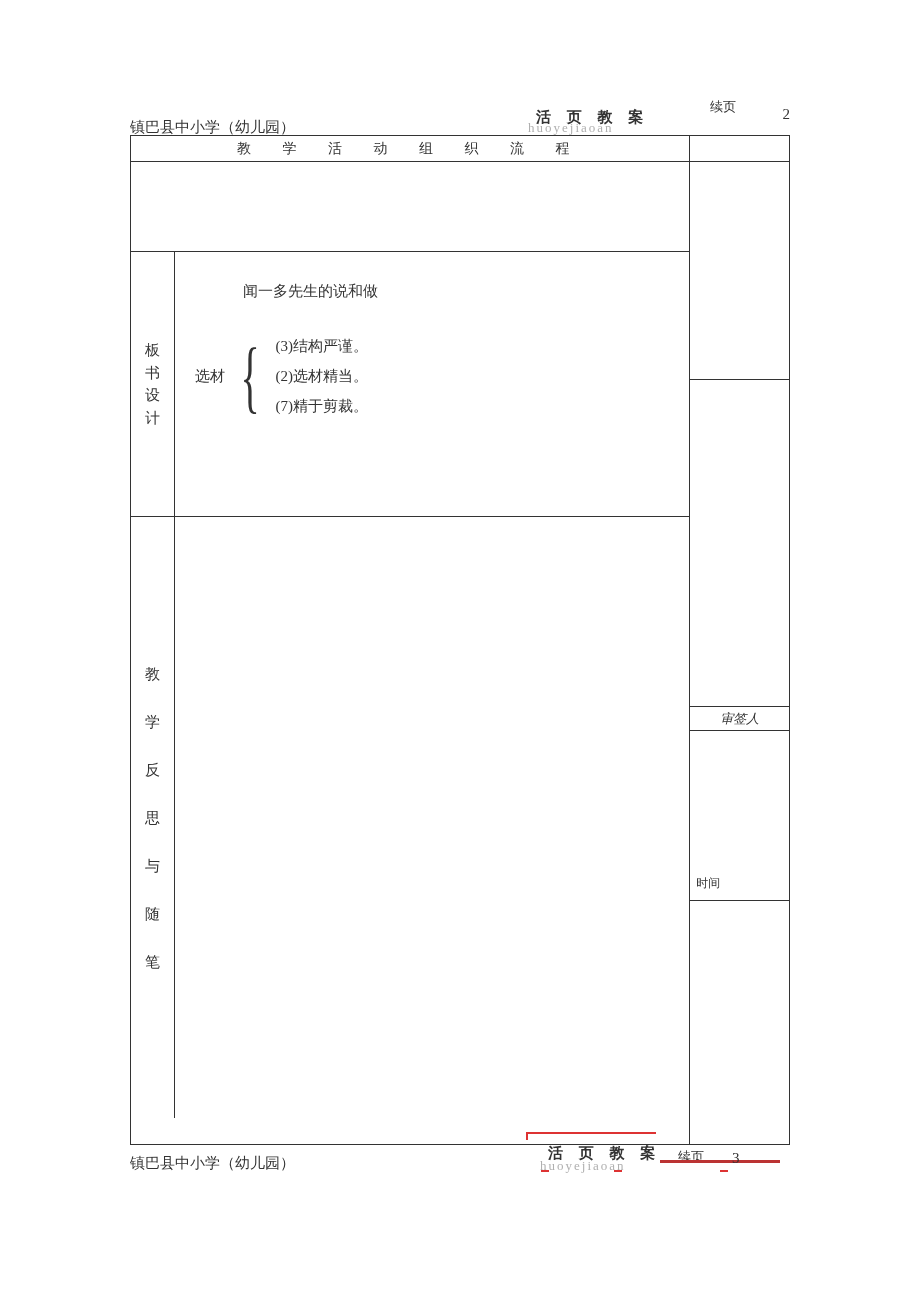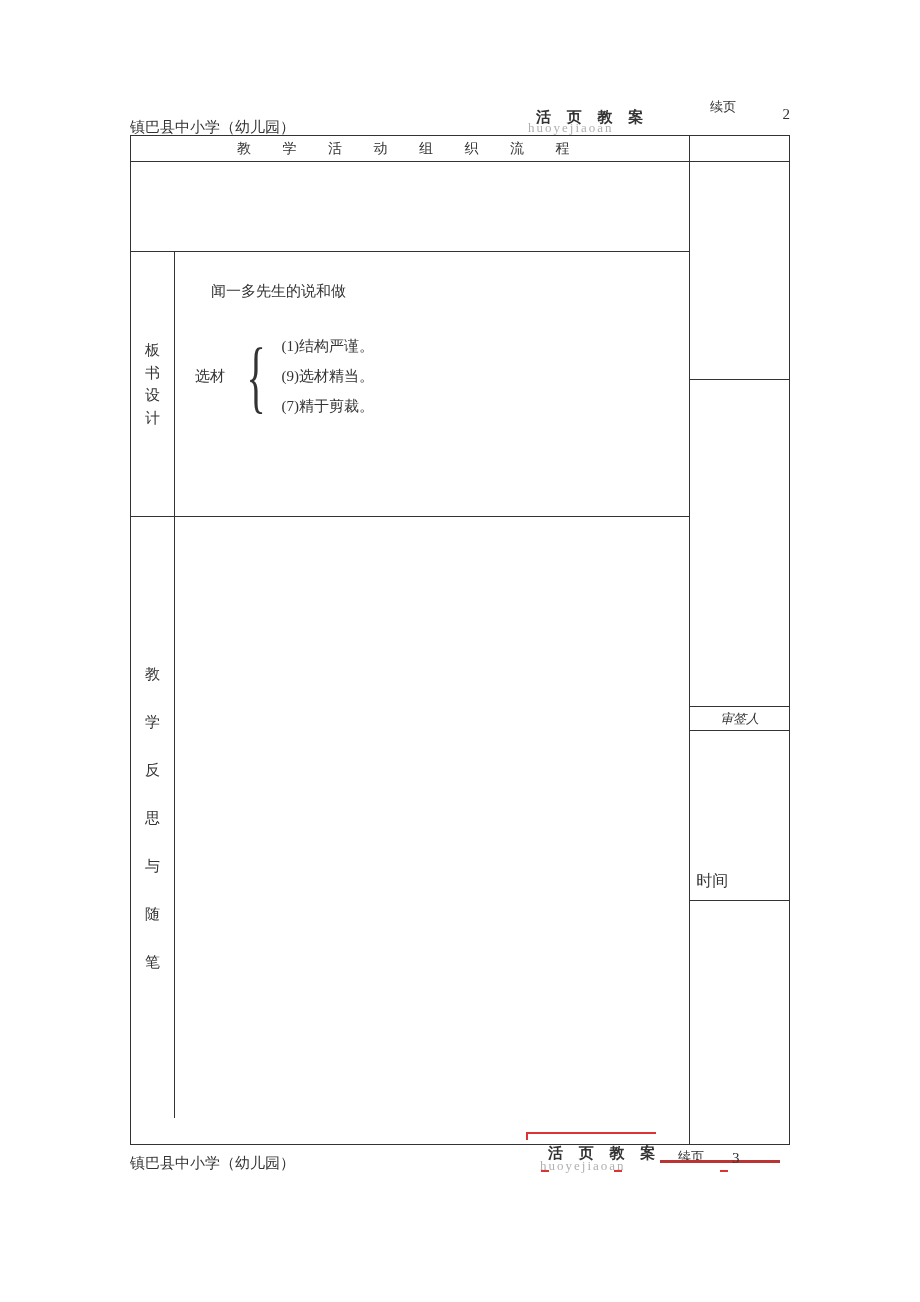--- a/index.html
+++ b/index.html
@@ -94,32 +94,32 @@
     justify-content: center;
     font-size: 15px;
     line-height: 1.5;
   }
   .banshu-content {
     flex: 1;
     padding: 30px 20px;
     position: relative;
   }
   .bs-title {
-    margin-left: 16px;
+    margin-left: 48px;
     margin-bottom: 30px;
     font-size: 15px;
   }
   .bs-material {
     display: flex;
     align-items: center;
     margin-top: 10px;
   }
   .bs-xuancai {
     font-size: 15px;
-    margin-right: 12px;
+    margin-right: 6px;
   }
   .brace {
     font-size: 80px;
     line-height: 90px;
     font-family: "SimSun", serif;
     margin-right: 6px;
     transform: scaleX(0.5);
     display: inline-block;
   }
   .bs-points {
@@ -151,21 +151,21 @@
   }
   .side-1 { height: 218px; border-top: none; }
   .side-2 { height: 327px; }
   .side-3 { height: 24px; font-style: italic; }
   .side-4 { height: 170px; position: relative; }
   .side-5 { height: 243px; border-bottom: none; }
   .side-time-label {
     position: absolute;
     left: 6px;
     bottom: 8px;
-    font-size: 16px;
+    font-size: 12px;
   }
 
   .footer-school {
     position: absolute;
     left: 130px;
     top: 1154px;
     font-size: 15px;
   }
   .footer-huoye {
     position: absolute;
@@ -253,22 +253,22 @@
       <div class="banshu-row">
         <div class="vert-label">
           <span>板<br>书<br>设<br>计</span>
         </div>
         <div class="banshu-content">
           <div class="bs-title">闻一多先生的说和做</div>
           <div class="bs-material">
             <span class="bs-xuancai">选材</span>
             <span class="brace">{</span>
             <div class="bs-points">
-              <div>(1)结构严谨。</div>
-              <div>(9)选材精当。</div>
+              <div>(3)结构严谨。</div>
+              <div>(2)选材精当。</div>
               <div>(7)精于剪裁。</div>
             </div>
           </div>
         </div>
       </div>
       <div class="fansi-row">
         <div class="fansi-label">
           <span>教<br>学<br>反<br>思<br>与<br>随<br>笔</span>
         </div>
         <div class="fansi-content"></div>

